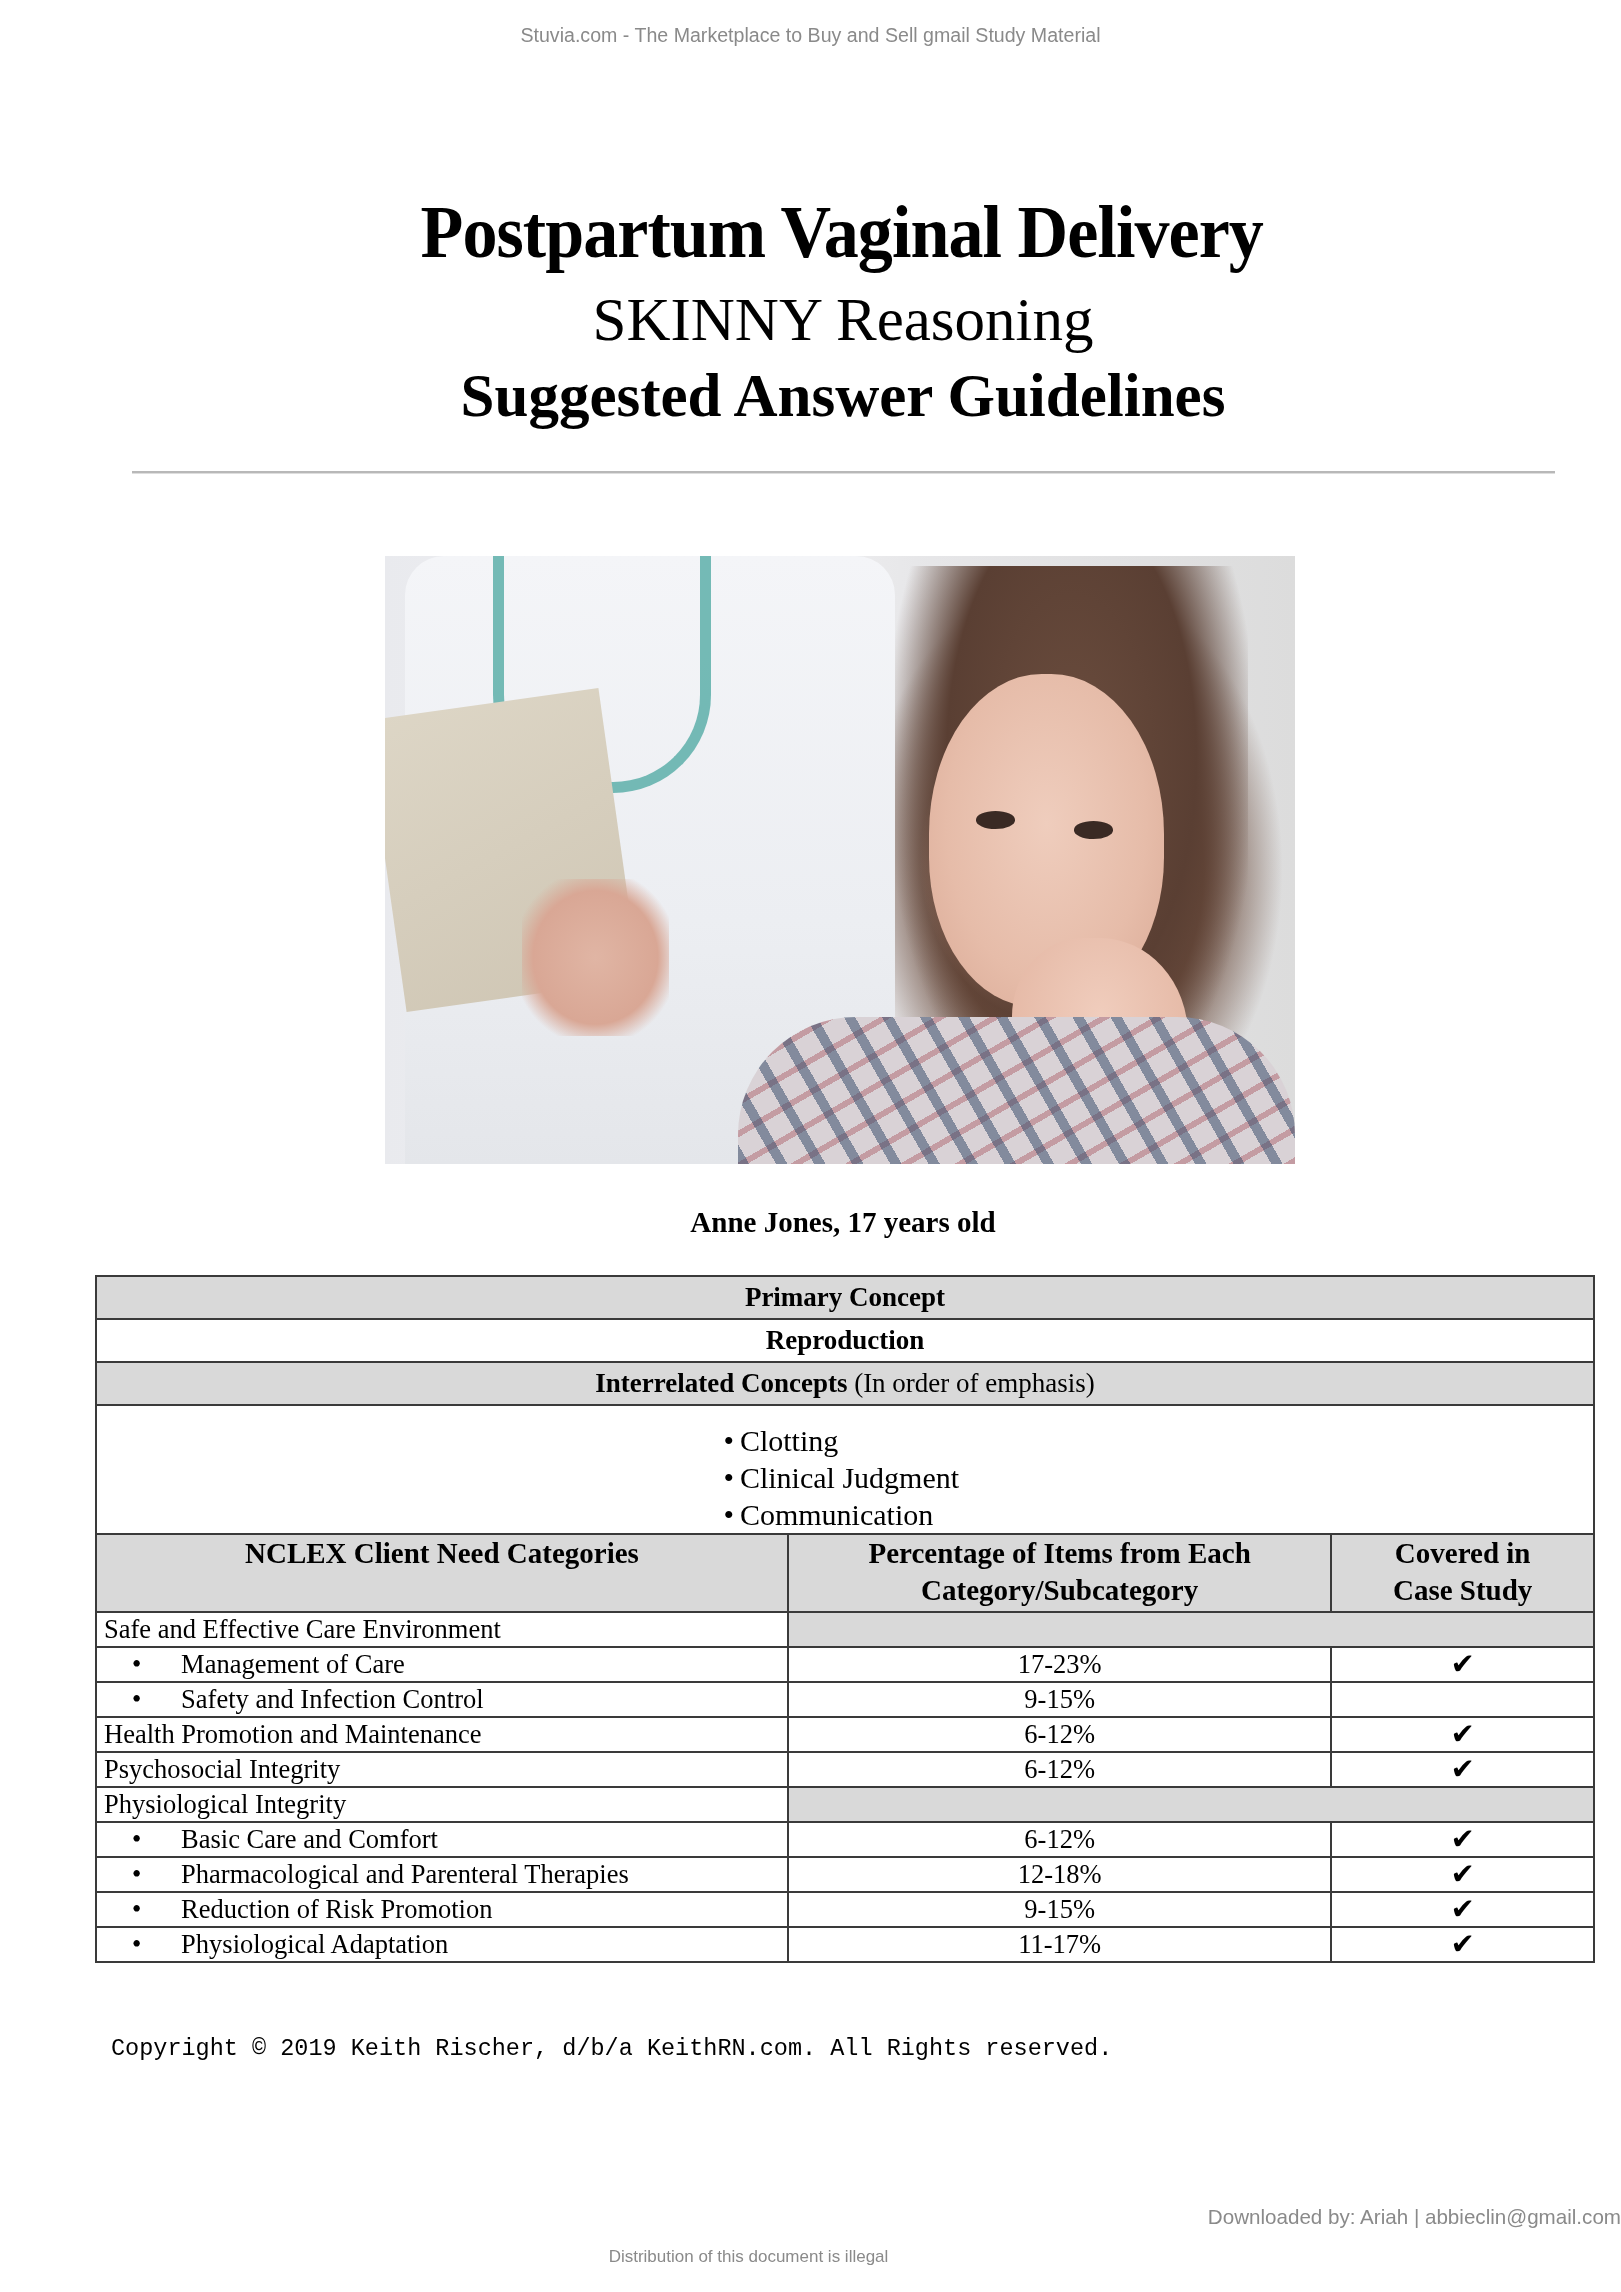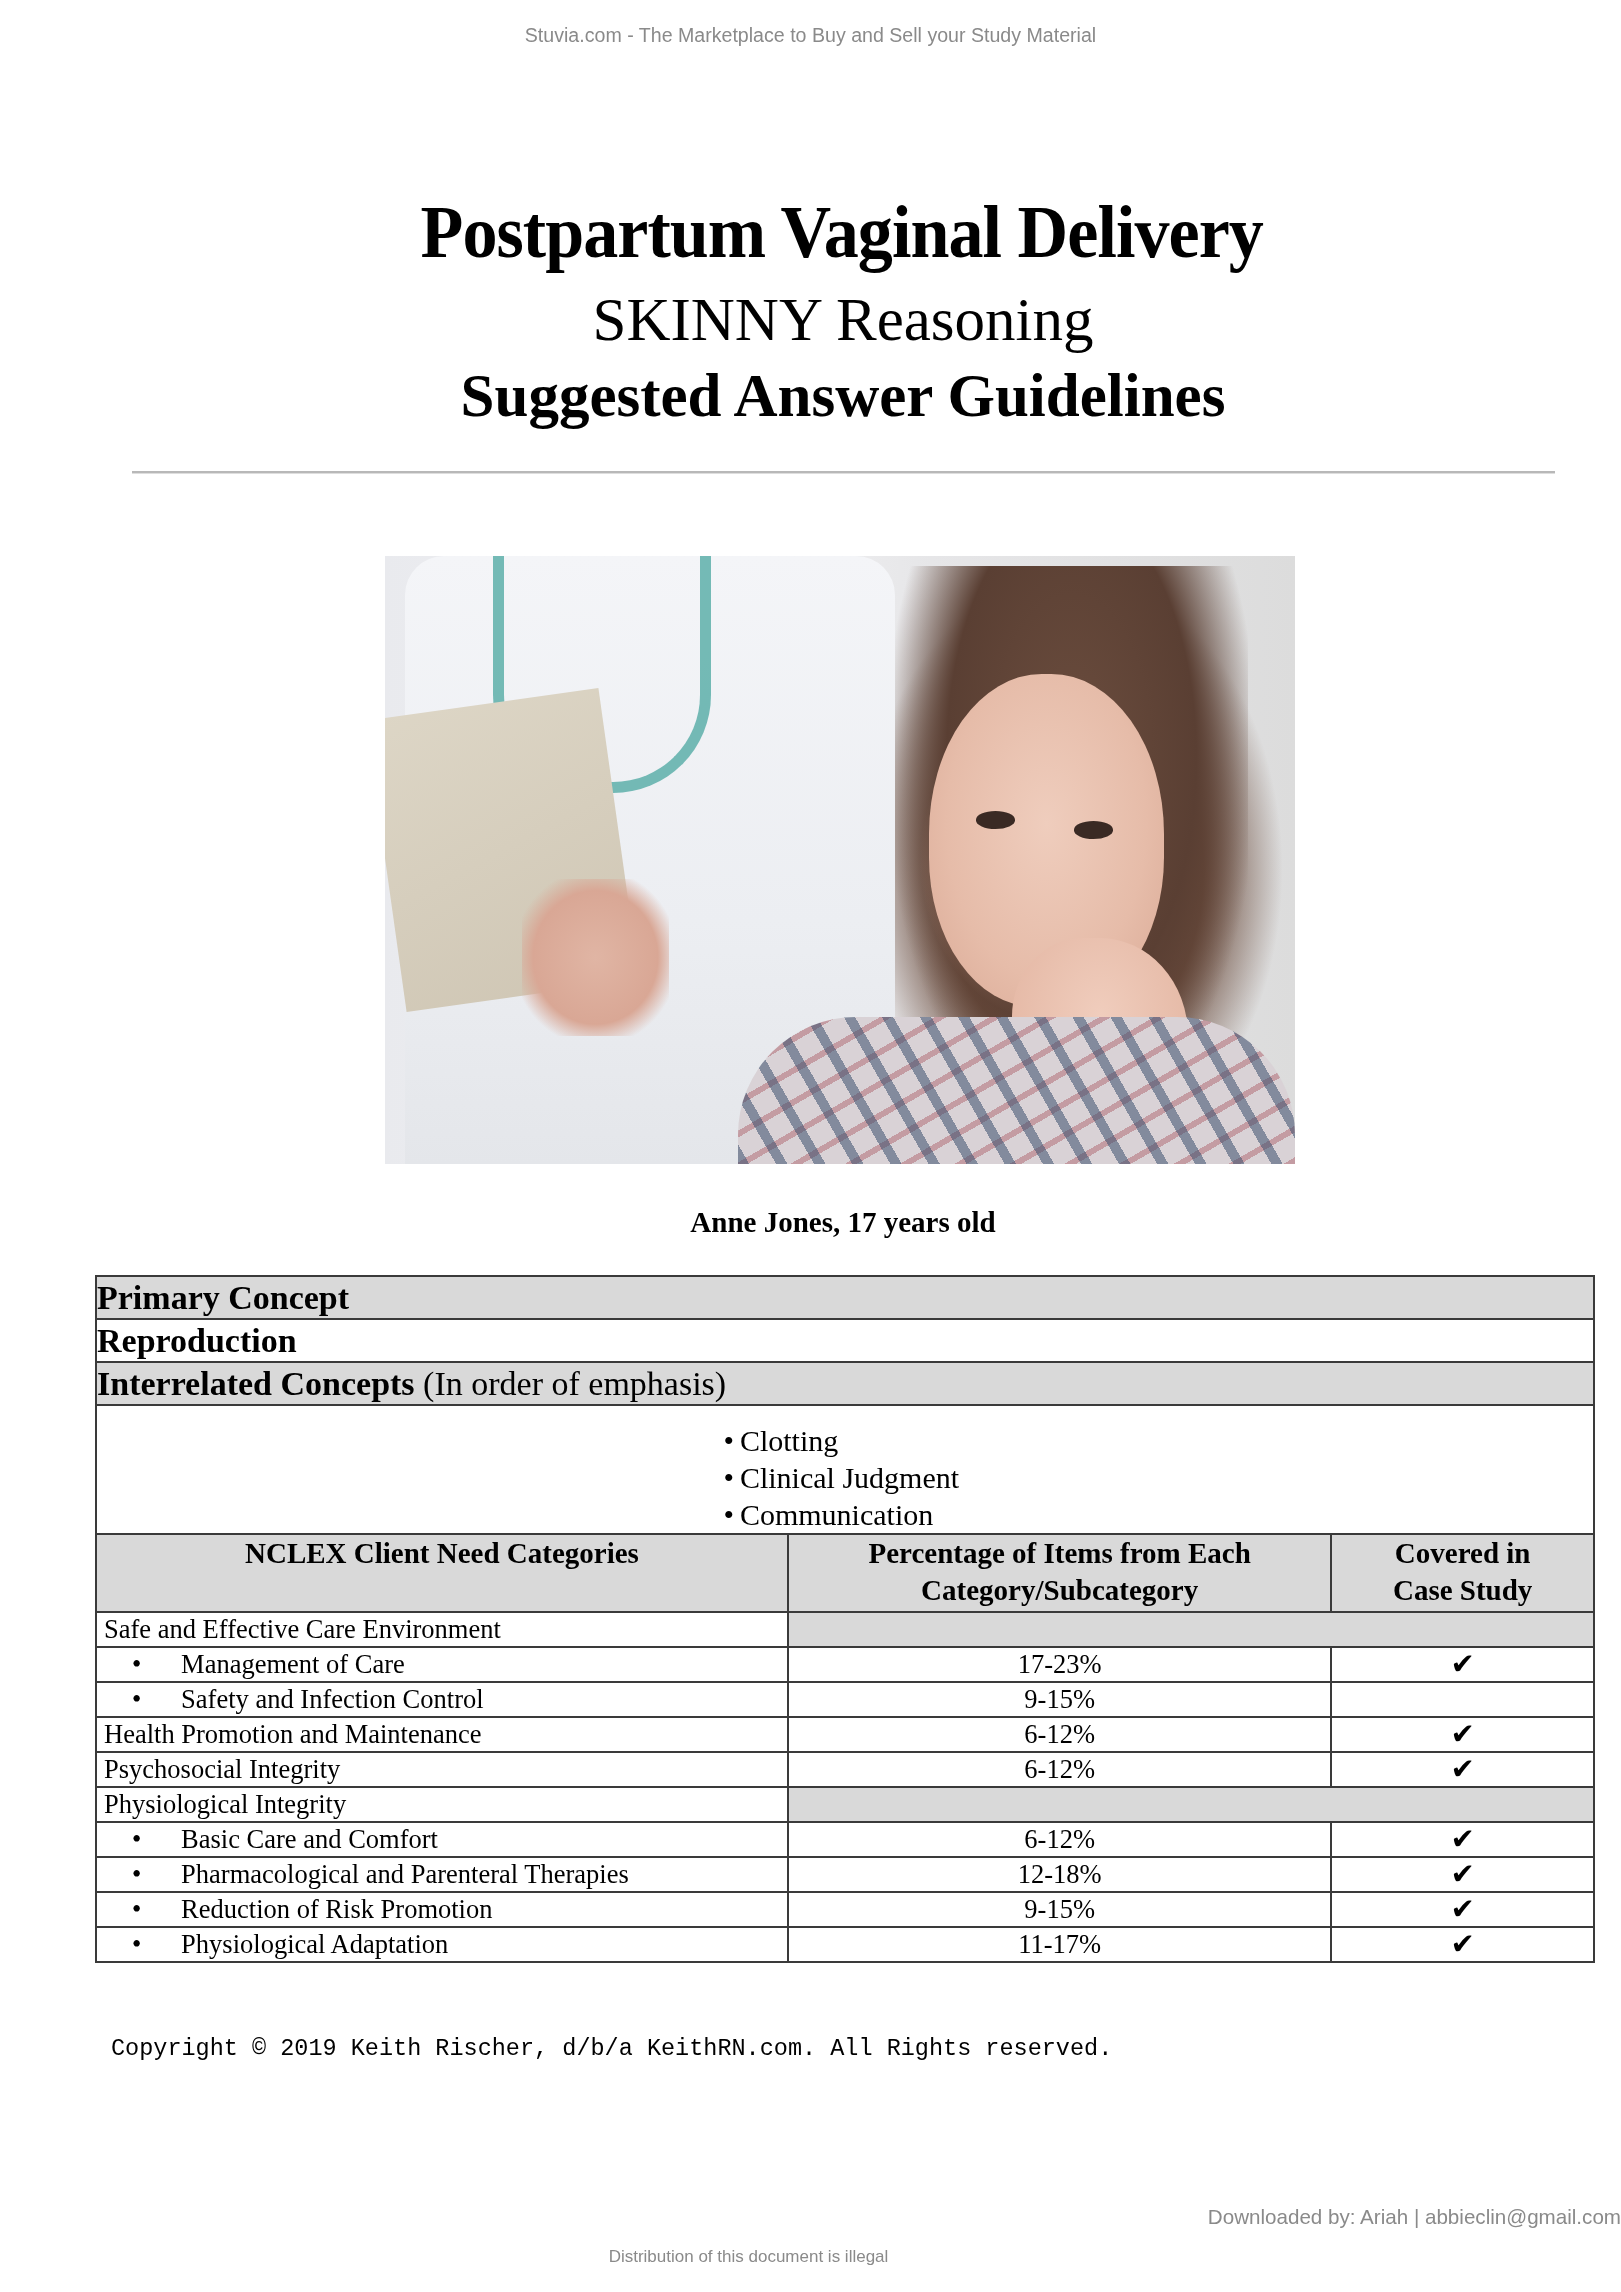--- a/index.html
+++ b/index.html
@@ -29,41 +29,41 @@
     background:
       repeating-linear-gradient(60deg, rgba(60,80,110,0.55) 0 9.8px, rgba(0,0,0,0) 9.8px 33px),
       repeating-linear-gradient(-30deg, rgba(170,90,100,0.45) 0 5.9px, rgba(0,0,0,0) 5.9px 27.4px),
       #d9d2d6; }
 
   .caption { top: 1206px; left: 0; width: 1686px; text-align: center; font-size: 29px; font-weight: bold; }
 
   table.main { position: absolute; top: 1275px; left: 95px; width: 1500px; border-collapse: collapse; font-family: "Liberation Serif", serif; }
   table.main td { border: 2px solid #3a3a3a; padding: 0; }
   .gray { background: #d9d9d9; }
-  .hrow td { text-align: left; font-size: 34px; height: 41px; line-height: 41px; }
+  .hrow td { text-align: center; font-size: 27px; height: 41px; line-height: 41px; }
   .bold { font-weight: bold; }
   .concepts td { height: 112px; vertical-align: top; }
   .concept-list { margin: 0 auto; width: 294px; padding-left: 0; list-style: none; font-size: 30px; line-height: 37px; padding-top: 16px; position: relative; left: 25.5px; }
   .concept-list li::before { content: "\2022"; margin-right: 5.9px; }
   .colhead td { text-align: center; font-weight: bold; font-size: 29px; line-height: 37px; height: 76px; vertical-align: top; }
   .drow td { font-size: 26.5px; height: 33px; line-height: 33px; }
   .drow td.cat { padding-left: 7px; border-radius: 10px; }
   .drow td.sub { padding-left: 41px; }
   .drow td.sub .bullet { display: inline-block; width: 49px; margin-left: -5.9px; }
   .drow td.pct { text-align: center; }
   .drow td.chk { text-align: center; font-size: 29px; font-family: "DejaVu Sans", sans-serif; }
 
   .copyright { top: 2035px; left: 111px; font-family: Liberation Mono, monospace; font-size: 23.5px; }
   .dl1 { top: 2205px; left: 0; width: 1621px; text-align: right; font-family: "Liberation Sans", sans-serif; font-size: 20.6px; color: #8a8a8a; }
   .dl2 { top: 2247px; left: 0; width: 1497px; text-align: center; font-family: "Liberation Sans", sans-serif; font-size: 17px; color: #8a8a8a; }
 </style>
 </head>
 <body>
 
-<div class="abs watermark-top">Stuvia.com - The Marketplace to Buy and Sell your Study Material</div>
+<div class="abs watermark-top">Stuvia.com - The Marketplace to Buy and Sell gmail Study Material</div>
 
 <div class="abs title">Postpartum Vaginal Delivery</div>
 <div class="abs subtitle">SKINNY Reasoning</div>
 <div class="abs subtitle2">Suggested Answer Guidelines</div>
 <div class="abs rule"></div>
 
 <div class="abs photo">
   <div class="abs coat"></div>
   <div class="abs stetho"></div>
   <div class="abs clipboard"></div>

